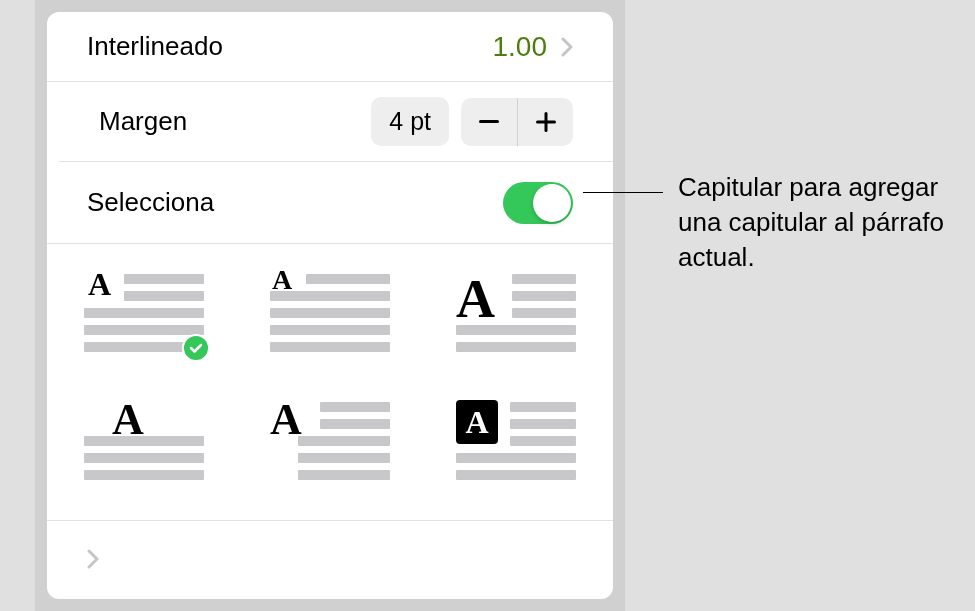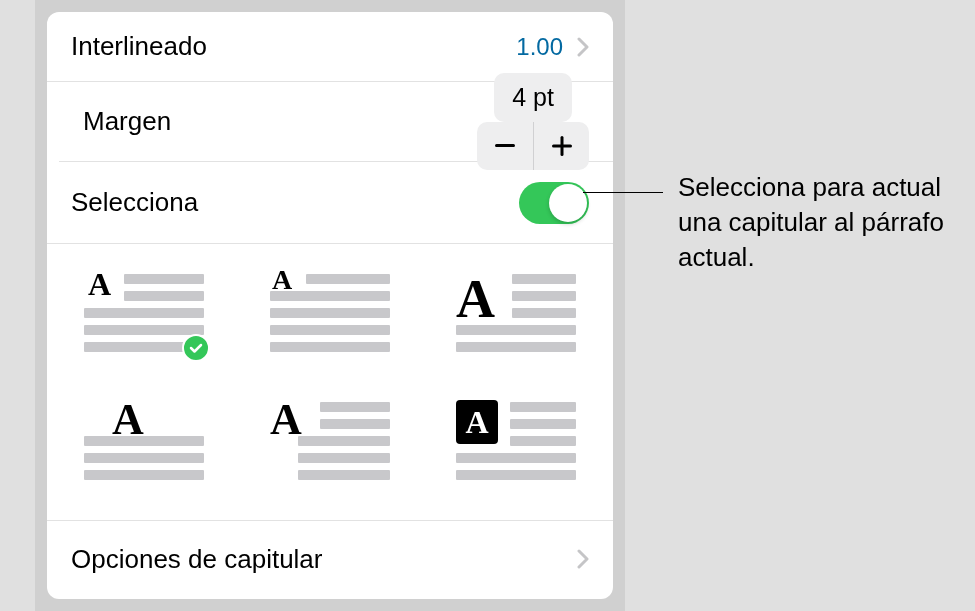--- a/index.html
+++ b/index.html
@@ -28,21 +28,21 @@
       background: #fff;
       border-radius: 12px;
       width: 100%;
       height: 100%;
       overflow: hidden;
     }
     .row {
       display: flex;
       align-items: center;
       justify-content: space-between;
-      padding: 0 24px;
+      padding: 0 40px;
       border-bottom: 1px solid #e2e2e2;
     }
     .row-label {
       font-size: 26px;
       color: #000;
       font-weight: 400;
     }
     .row-interlineado {
       height: 70px;
     }
@@ -52,33 +52,33 @@
     }
     .row-capitular {
       height: 82px;
     }
     .row-value-group {
       display: flex;
       align-items: center;
       gap: 14px;
     }
     .value-text {
-      font-size: 24px;
-      color: #0369a1;
+      font-size: 28px;
+      color: #4d7c0f;
     }
     .chevron {
       color: #c5c5c7;
     }
     .chevron svg {
       display: block;
     }
     .stepper-group {
       display: flex;
       align-items: center;
-      flex-direction: column;
+      gap: 12px;
     }
     .stepper-value {
       background: #eeeeef;
       border-radius: 10px;
       padding: 10px 18px;
       font-size: 25px;
       color: #000;
       min-width: 70px;
       text-align: center;
     }
@@ -304,25 +304,24 @@
           <div class="line" style="left:54px; top:17px; width:66px;"></div>
           <div class="line" style="left:54px; top:34px; width:66px;"></div>
           <div class="line" style="left:0; top:51px; width:120px;"></div>
           <div class="line" style="left:0; top:68px; width:120px;"></div>
         </div>
       </div>
 
     </div>
 
     <div class="row row-opciones">
-      <span class="row-label">Opciones de capitular</span>
       <span class="chevron">
         <svg width="12" height="20" viewBox="0 0 12 20">
             <path d="M2 2 L10 10 L2 18" stroke="#c5c5c7" stroke-width="3" fill="none" stroke-linecap="round" stroke-linejoin="round"></path>
           </svg>
       </span>
     </div>
 
   </div>
 </div>
 
 <div class="annotation-line"></div>
-<div class="annotation-text">Selecciona para actual una capitular al párrafo actual.</div>
+<div class="annotation-text">Capitular para agregar una capitular al párrafo actual.</div>
 
 </body></html>

